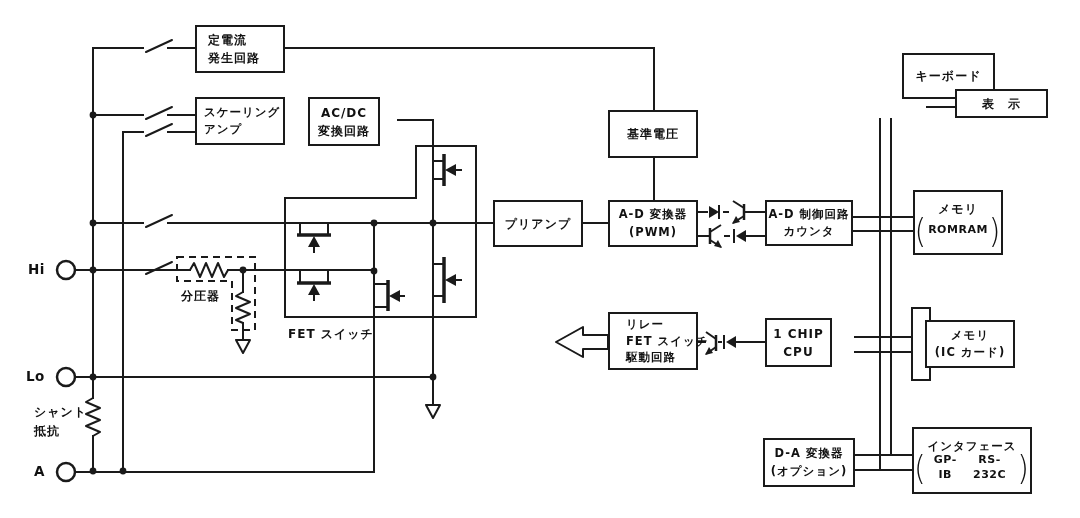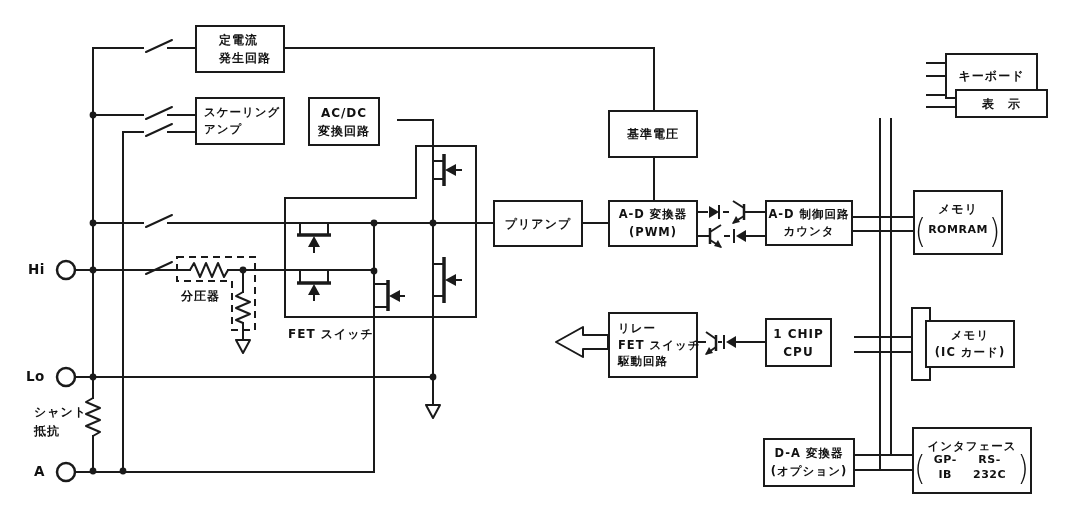--- a/index.html
+++ b/index.html
@@ -8,21 +8,21 @@
     font-family:"DejaVu Sans",sans-serif;color:#111;overflow:hidden;
   }
   .canvas svg{position:absolute;left:0;top:0;z-index:1;}
   .box{
     position:absolute;z-index:2;box-sizing:border-box;
     border:2px solid #1a1a1a;background:#fff;
     display:flex;flex-direction:column;justify-content:center;
     font-size:12px;font-weight:600;letter-spacing:1px;line-height:1.5;
   }
   .box.center{align-items:center;text-align:center;}
-  .box.leftpad{padding-left:22px;align-items:flex-start;text-align:left;}
+  .box.leftpad{padding-left:11px;align-items:flex-start;text-align:left;}
   .box .bl{white-space:nowrap;}
   .small{font-size:11.5px;}
   .paren-row{display:flex;align-items:center;gap:1px;margin-top:-2px;}
   .paren{font-size:30px;font-weight:300;line-height:1;transform:scaleY(1.15);}
   .stack{display:flex;flex-direction:row;font-size:11px;line-height:1.35;letter-spacing:0.5px;text-align:center;}
   .lbl{position:absolute;z-index:2;font-size:12px;font-weight:600;letter-spacing:1px;white-space:nowrap;}
   .term{position:absolute;z-index:2;font-size:13.5px;font-weight:600;letter-spacing:0.5px;}
 </style>
 </head>
 <body>
@@ -250,41 +250,41 @@
   <div class="bl">A-D 変換器</div>
   <div class="bl">(PWM)</div>
 </div>
 
 <div class="box center small" style="left:765px;top:200px;width:88px;height:46px">
   <div class="bl">A-D 制御回路</div>
   <div class="bl">カウンタ</div>
 </div>
 
 
-<div class="box center" style="left:945px;top:53px;width:93px;height:46px">
+<div class="box center" style="left:902px;top:53px;width:93px;height:46px">
   <div class="bl">キーボード</div>
 </div>
 
 <div class="box center" style="left:955px;top:89px;width:93px;height:29px">
   <div class="bl">表　示</div>
 </div>
 
 <div class="box center" style="left:913px;top:190px;width:90px;height:65px">
   <div class="bl">メモリ</div>
   <div class="paren-row">
     <span class="paren">(</span>
     <span class="stack">
       <span>ROM</span>
       <span>RAM</span>
     </span>
     <span class="paren">)</span>
   </div>
 </div>
 
-<div class="box leftpad small" style="left:608px;top:312px;width:90px;height:66px;padding-left:8px;line-height:1.45">
+<div class="box leftpad small" style="left:608px;top:312px;width:90px;height:58px;padding-left:16px;line-height:1.45">
   <div class="bl">リレー</div>
   <div class="bl">FET スイッチ</div>
   <div class="bl">駆動回路</div>
 </div>
 
 <div class="box center" style="left:765px;top:318px;width:67px;height:49px">
   <div class="bl">1 CHIP</div>
   <div class="bl">CPU</div>
 </div>
 

